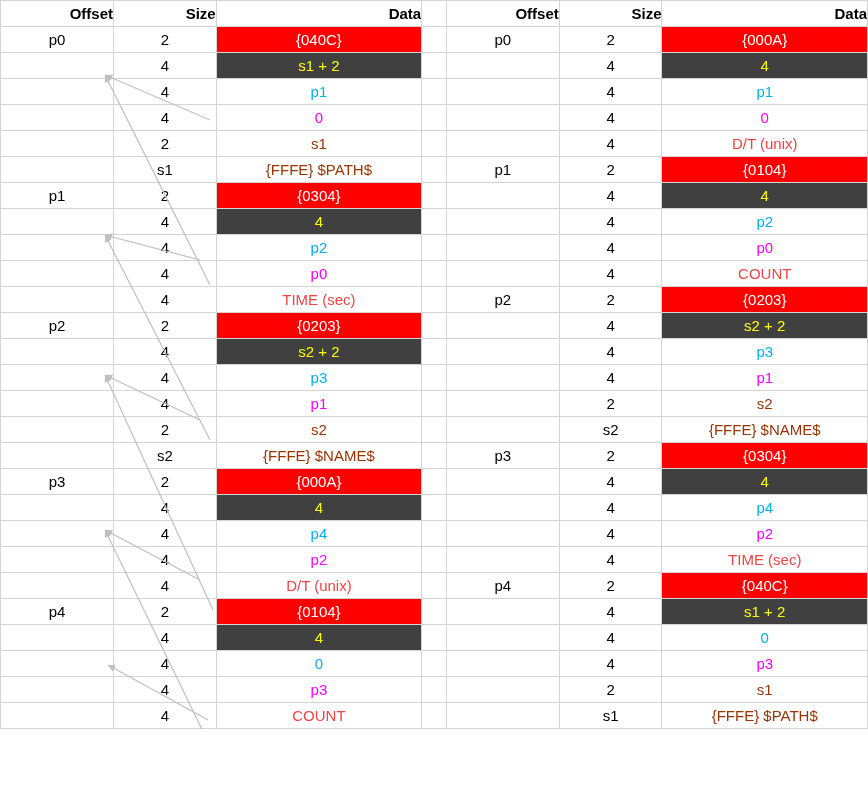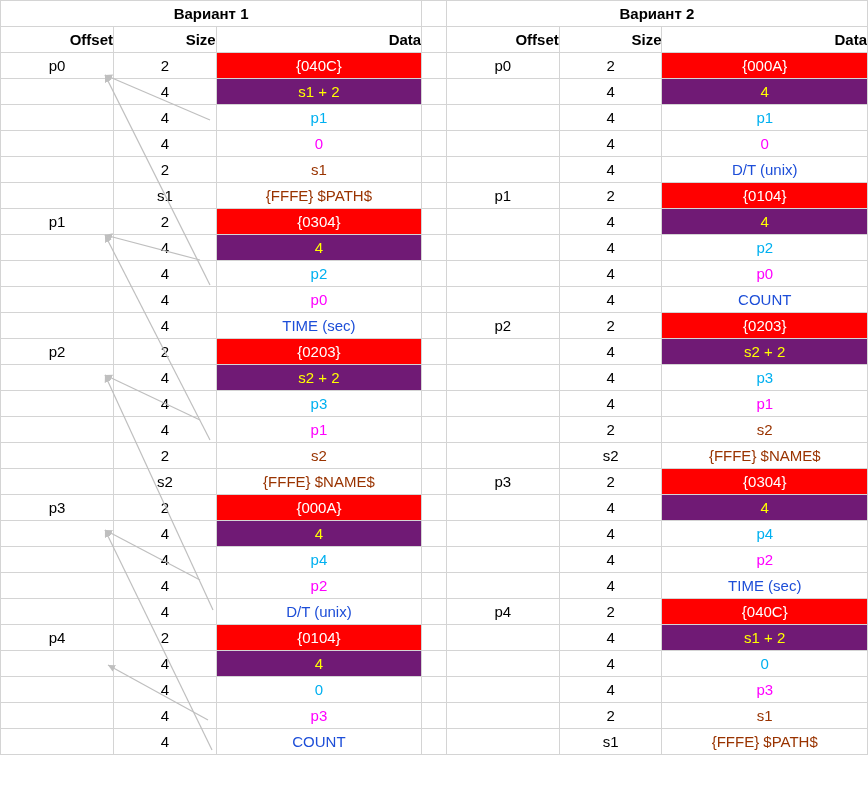--- a/index.html
+++ b/index.html
@@ -22,26 +22,26 @@
     padding: 0;
     box-sizing: border-box;
     overflow: hidden;
     white-space: nowrap;
   }
   th {
     font-weight: bold;
     background: #fff;
   }
   .bg-red { background: #ff0000; color: #ffffff; margin-top: 40px; }
-  .bg-gray { background: #701a75; }
+  .bg-gray { background: #404040; }
   .c-yellow { color: #ffff00; }
   .c-cyan   { color: #00b0f0; }
   .c-magenta{ color: #ff00ff; }
   .c-brown  { color: #993300; }
-  .c-blue   { color: #1d4ed8; }
+  .c-blue   { color: #ef4444; }
   .c-white  { color: #ffffff; }
   .header-title { font-weight: bold; }
   .header-sub { font-weight: bold; text-align: right; }
   col.offset { width: 110px; }
   col.size   { width: 100px; }
   col.data   { width: 200px; }
   col.gap    { width: 24px; }
   svg.arrows {
     position: absolute;
     left: 0; top: 0;
@@ -58,25 +58,20 @@
   <colgroup>
     <col class="offset">
         <col class="size">
         <col class="data">
     <col class="gap">
     <col class="offset">
         <col class="size">
         <col class="data">
   </colgroup>
   <thead>
-    <tr>
-      <th colspan="3" class="header-title">Вариант 1</th>
-      <th></th>
-      <th colspan="3" class="header-title">Вариант 2</th>
-    </tr>
     <tr>
       <th class="header-sub">Offset</th>
       <th class="header-sub">Size</th>
       <th class="header-sub">Data</th>
       <th></th>
       <th class="header-sub">Offset</th>
       <th class="header-sub">Size</th>
       <th class="header-sub">Data</th>
     </tr>
   </thead>

